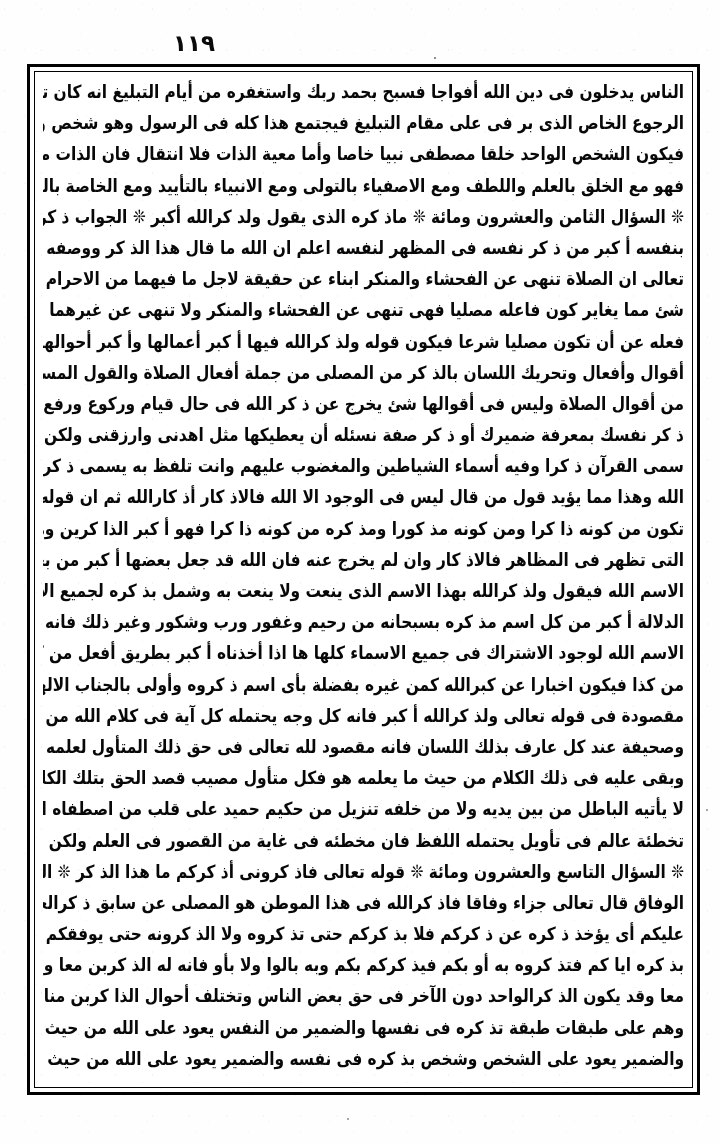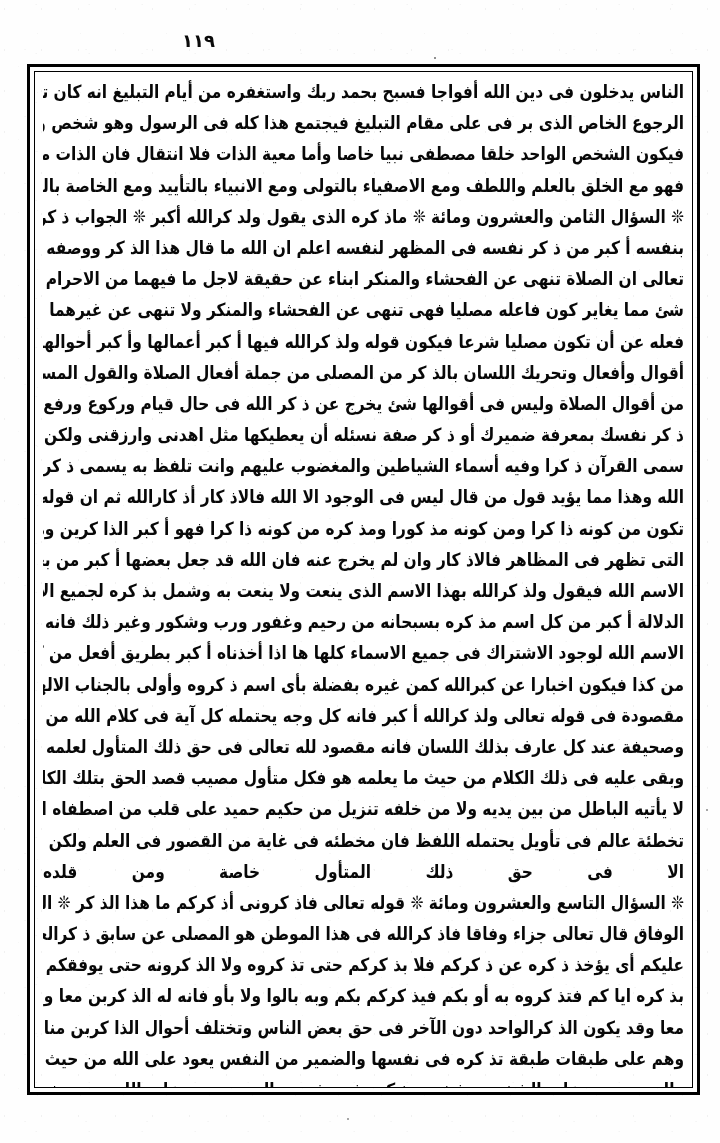--- a/index.html
+++ b/index.html
@@ -12,21 +12,21 @@
   }
   #page{
     position:absolute;inset:0;
     background:#fefefe;
   }
   
   #folio{
     position:absolute;
     left:0;top:30px;width:215px;
     text-align:right;
-    font-size:18px;
+    font-size:23px;
     font-weight:700;
     letter-spacing:1px;
     color:#0a0a0a;
     font-family:"DejaVu Sans",sans-serif;
     direction:rtl;
   }
   
   #frame-outer{
     position:absolute;
     left:27px;top:64px;
@@ -129,21 +129,20 @@
           <div class="ln"><span>التى تظهر فى المظاهر فالاذ كار وان لم يخرج عنه فان الله قد جعل بعضها أ كبر من بعض ثم توجهه فيه قصد آخر من أجل</span></div>
           <div class="ln"><span>الاسم الله فيقول ولذ كرالله بهذا الاسم الذى ينعت ولا ينعت به وشمل بذ كره لجميع الاسماء الحسنى ولا يتضمن شئ فى حكم</span></div>
           <div class="ln"><span>الدلالة أ كبر من كل اسم مذ كره بسبحانه من رحيم وغفور ورب وشكور وغير ذلك فانه لا يعطى فى الدلالة ما يعطى</span></div>
           <div class="ln"><span>الاسم الله لوجود الاشتراك فى جميع الاسماء كلها ها اذا أخذناه أ كبر بطريق أفعل من كذا فانه لم نأخذها على أفعل</span></div>
           <div class="ln"><span>من كذا فيكون اخبارا عن كبرالله كمن غيره بفضلة بأى اسم ذ كروه وأولى بالجناب الالهى  وان كانت الوجوه كلها</span></div>
           <div class="ln"><span>مقصودة فى قوله تعالى  ولذ كرالله أ كبر فانه كل وجه يحتمله كل آية فى كلام الله من فرقان وتوراة وزبور وانجيل</span></div>
           <div class="ln"><span>وصحيفة عند كل عارف بذلك اللسان فانه مقصود لله تعالى فى حق ذلك المتأول لعلمه الاحاطى سبحانه بجميع الوجوه</span></div>
           <div class="ln"><span>وبقى عليه فى ذلك الكلام من حيث ما يعلمه هو فكل متأول مصيب قصد الحق بتلك الكلمة هذا هو الحق الذى</span></div>
           <div class="ln"><span>لا يأتيه الباطل من بين يديه ولا من خلفه تنزيل من حكيم حميد على قلب من اصطفاه الله من عباده فلا سبيل الى</span></div>
           <div class="ln"><span>تخطئة عالم فى تأويل يحتمله اللفظ فان مخطئه فى غاية من القصور فى العلم ولكن لا يلزمه القول به ولا العمل بذلك التأويل</span></div>
-          <div class="ln"><span>الا فى حق ذلك المتأول خاصة ومن قلده</span></div>
           <div class="ln heading"><span>❊ السؤال التاسع والعشرون ومائة ❊  قوله تعالى فاذ كرونى أذ كركم ما هذا الذ كر ❊ الجواب هذا ذ كرالجزاء</span></div>
           <div class="ln"><span>الوفاق  قال تعالى  جزاء وفاقا فاذ كرالله فى هذا الموطن هو المصلى عن سابق ذ كرالعبد قال تعالى  هو الذى يصلى</span></div>
           <div class="ln"><span>عليكم أى يؤخذ ذ كره عن ذ كركم فلا بذ كركم حتى تذ كروه ولا الذ كرونه حتى يوفقكم ويلهمكم ذ كره فيذ كركم</span></div>
           <div class="ln"><span>بذ كره ايا كم فتذ كروه به أو بكم فيذ كركم بكم وبه بالوا ولا بأو فانه له الذ كربن معا وقد يكون لبعض العلماء الذ كران</span></div>
           <div class="ln"><span>معا وقد يكون الذ كرالواحد دون الآخر فى حق بعض الناس وتختلف أحوال الذا كربن منافى نامن بذ كره فى نفسه</span></div>
           <div class="ln"><span>وهم على طبقات طبقة تذ كره فى نفسها والضمير من النفس يعود على الله من حيث هو وشخص بذ كره فى نفسه</span></div>
           <div class="ln"><span>والضمير يعود على الشخص وشخص بذ كره فى نفسه والضمير يعود على الله من حيث ما هو خالقها لا من حيث ماهى</span></div>
         </div>
     </div>
   </div>

